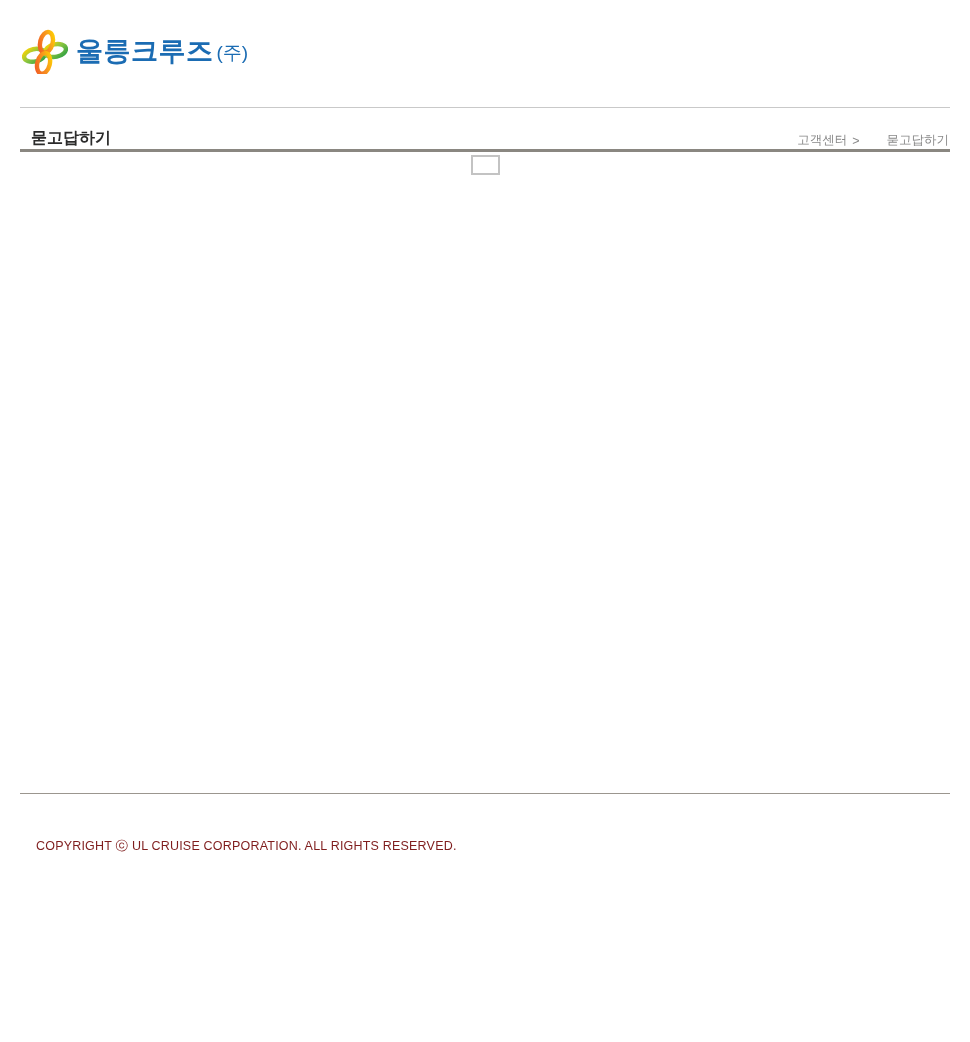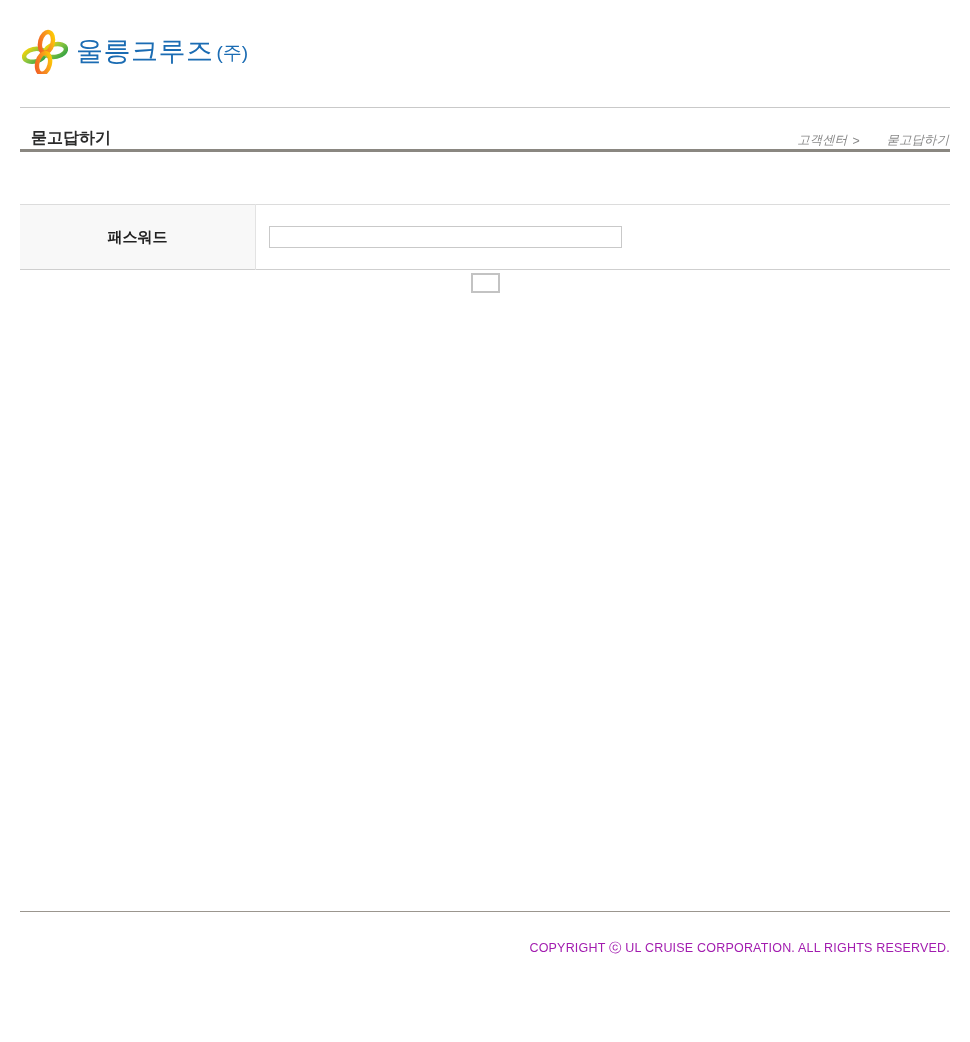--- a/index.html
+++ b/index.html
@@ -33,21 +33,21 @@
   }
   .logo-icon {
     width: 46px;
     height: 46px;
     display: inline-block;
     margin-right: 8px;
   }
   .logo-text {
     color: #1b6cb3;
     font-size: 27px;
-    font-weight: normal;
+    font-weight: bold;
     letter-spacing: 0.5px;
     line-height: 46px;
   }
   .logo-suffix {
     color: #1b6cb3;
     font-size: 19px;
     font-weight: normal;
     margin-left: 3px;
     padding-top: 3px;
   }
@@ -70,21 +70,21 @@
   }
   .breadcrumb {
     font-size: 12.5px;
     color: #888888;
     padding-right: 1px;
     display: flex;
     align-items: center;
   }
   .breadcrumb .bc-sep { margin: 0 0 0 5px; }
   .breadcrumb .bc-cur { margin-left: 27px; }
-  .breadcrumb span { cursor: pointer; font-style: italic; }
+  .breadcrumb span { cursor: pointer; }
 
   
   .pw-table {
     margin-top: 52px;
     width: 100%;
     border-collapse: collapse;
     border-top: 1px solid #dcdcdc;
     border-bottom: 1px solid #cfcfcf;
   }
   .pw-table th {
@@ -132,24 +132,24 @@
     vertical-align: top;
   }
 
   
   .spacer { height: 617px; }
   .footer {
     border-top: 1px solid #9b968f;
     padding-top: 28px;
   }
   .copyright {
-    margin: 0;
-    text-align: right;
+    margin: 16px;
+    text-align: left;
     font-size: 12.5px;
-    color: #a21caf;
+    color: #7f1d1d;
     letter-spacing: 0.2px;
   }
 </style>
 </head>
 <body>
 
 <div class="container">
 
   <div class="header">
     <a class="logo">
@@ -182,30 +182,20 @@
 
   <div class="title-bar">
     <h1 class="page-title">묻고답하기</h1>
     <div class="breadcrumb">
       <span class="bc-parent">고객센터</span>
       <span class="bc-sep">&gt;</span>
       <span class="bc-cur">묻고답하기</span>
     </div>
   </div>
 
-  <table class="pw-table">
-    <tbody>
-      <tr>
-        <th>패스워드</th>
-        <td>
-          <input type="password" class="pw-input" placeholder="" style="">
-        </td>
-      </tr>
-    </tbody>
-  </table>
 
   <div class="btn-row">
     <button type="submit" class="submit-btn"></button>
   </div>
 
   <div class="spacer"></div>
 
   <div class="footer">
     <p class="copyright">COPYRIGHT ⓒ UL CRUISE CORPORATION. ALL RIGHTS RESERVED.</p>
   </div>

